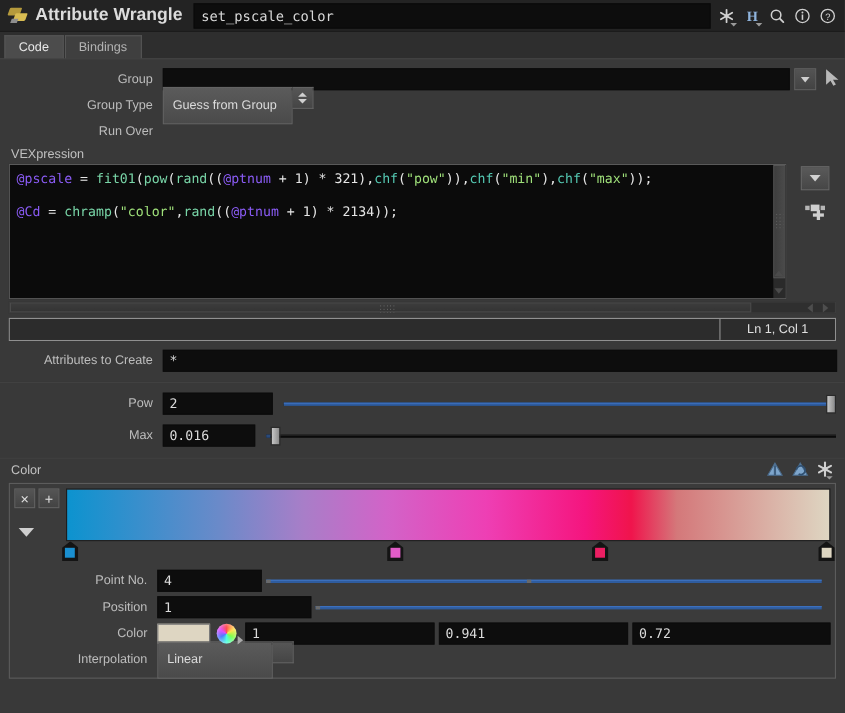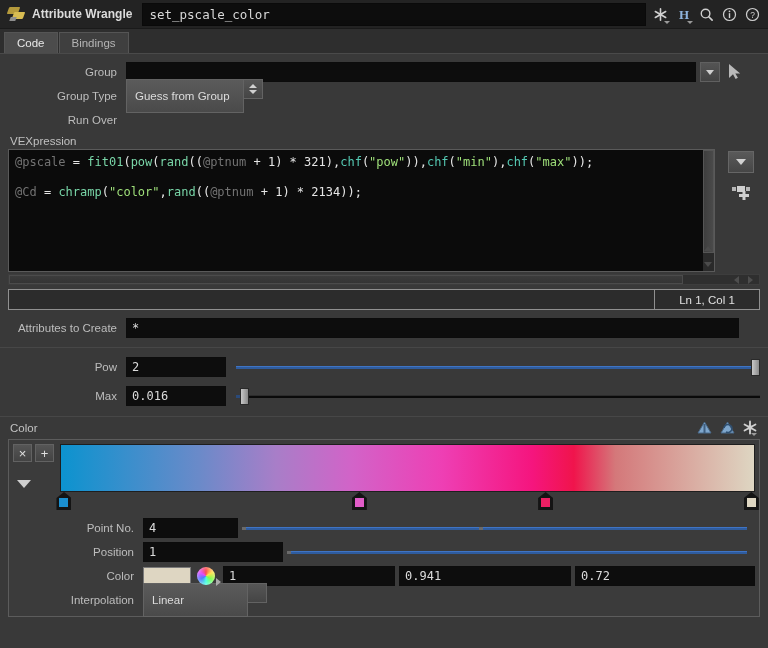--- a/index.html
+++ b/index.html
@@ -18,21 +18,21 @@
     height:29px; background:#232323; display:flex; align-items:center;
     border-bottom:1px solid #1a1a1a;
   }
   .node-icon { width:22px; height:20px; margin:0 4px 0 6px; position:relative; flex:none; }
   .node-icon .b1 { position:absolute; left:2px; top:3px; width:11px; height:7px;
       background:#b59a3c; transform:skewX(-20deg); border-radius:1px;}
   .node-icon .b2 { position:absolute; left:7px; top:8px; width:11px; height:7px;
       background:#d8bc52; transform:skewX(-20deg); border-radius:1px;}
   .node-icon .b3 { position:absolute; left:4px; top:13px; width:6px; height:4px;
       background:#8e8e8e; transform:skewX(-20deg);}
-  .title-text { font-weight:bold; color:#dcdcdc; font-size:12px; padding-right:10px; }
+  .title-text { font-weight:bold; color:#dcdcdc; font-size:16px; padding-right:10px; }
   .name-field {
     flex:1; height:23px; background:#0d0d0d; border:1px solid #0a0a0a;
     color:#d8d8d8; font-family:"DejaVu Sans Mono", monospace; font-size:12.5px;
     padding:0 6px; display:flex; align-items:center; margin-right:2px;
   }
   .tb-icons { display:flex; align-items:center; gap:2px; padding:0 5px 0 2px; }
   .tb-ic { width:21px; height:21px; display:flex; align-items:center; justify-content:center;
            color:#cfcfcf; position:relative; }
   .tb-ic svg { display:block; }
   .tinyarrow { position:absolute; right:1px; bottom:1px; width:0;height:0;
@@ -41,21 +41,21 @@
   
   .tabrow { height:25px; background:#2e2e2e; display:flex; align-items:flex-end;
             border-bottom:1px solid #4a4a4a; padding-left:4px; }
   .tab { height:21px; padding:0 12px; display:flex; align-items:center; font-size:11.5px;
          background:#3f3f3f; border:1px solid #555; border-bottom:none; color:#b4b4b4;
          margin-right:1px; }
   .tab.active { background:#4c4c4c; color:#e8e8e8; }
 
   
   .prow { display:flex; align-items:center; height:24px; }
-  .plabel { width:126px; text-align:right; padding-right:9px; color:#bdbdbd; font-size:11.5px;
+  .plabel { width:148px; text-align:right; padding-right:9px; color:#bdbdbd; font-size:11.5px;
             flex:none; }
   .field-dark {
     background:#0d0d0d; border:1px solid #0c0c0c; height:20px; color:#dcdcdc;
     display:flex; align-items:center; padding:0 5px;
     font-family:"DejaVu Sans Mono", monospace; font-size:12px;
   }
   .btn3d {
     background:linear-gradient(#5b5b5b,#4a4a4a); border:1px solid #636363;
     height:20px; display:flex; align-items:center; color:#dcdcdc; font-size:11.5px;
     padding:16px 8px;
@@ -80,21 +80,21 @@
   .vexlabel { padding:3px 0 2px 10px; color:#c0c0c0; font-size:11.5px; }
   .editor-wrap { display:flex; padding:0 8px; }
   .editor {
     position:relative; width:713px; height:123px; background:#0b0b0b;
     border:1px solid #5a5a5a; overflow:hidden;
   }
   .code {
     font-family:"DejaVu Sans Mono", monospace; font-size:12px; line-height:15px;
     padding:5px 6px; white-space:pre; color:#e6e6e6;
   }
-  .k-var  { color:#737373; }
+  .k-var  { color:#8b5cf6; }
   .k-fn   { color:#79d6a8;text-align:right; }
   .k-str  { color:#9fe07a; }
   .k-plain{ color:#e6e6e6; }
   .k-chf  { color:#55c9b3; }
 
   .edit-right { width:45px; position:relative; }
   .er-dd { position:absolute; left:13px; top:2px; width:26px; height:22px;
       background:linear-gradient(#5a5a5a,#464646); border:1px solid #666;
       display:flex; align-items:center; justify-content:center;}
   .er-dd i {width:0;height:0;border-left:5px solid transparent;border-right:5px solid transparent;border-top:6px solid #d2d2d2;}
@@ -321,21 +321,21 @@
       <div class="plabel">Pow</div>
       <div class="field-dark" style="width:100px;">2</div>
       <div class="sl-track" style="margin:0 8px 0 10px;">
         <div class="sl-line"></div>
           <div class="sl-fill" style="width:100%"></div>
         <div class="sl-h" style="right:0;"></div>
       </div>
     </div>
     <div class="prow">
       <div class="plabel">Max</div>
-      <div class="field-dark" style="width:100px;">0.016</div>
+      <div class="field-dark" style="width:84px;">0.016</div>
       <div class="sl-track" style="margin:0 8px 0 10px;">
         <div class="sl-line"></div>
         <div class="sl-tick" style="left:0;"></div>
         <div class="sl-h" style="left:4px;"></div>
       </div>
     </div>
   </div>
 
   <div class="sep" style="margin-top:8px;"></div>
 

